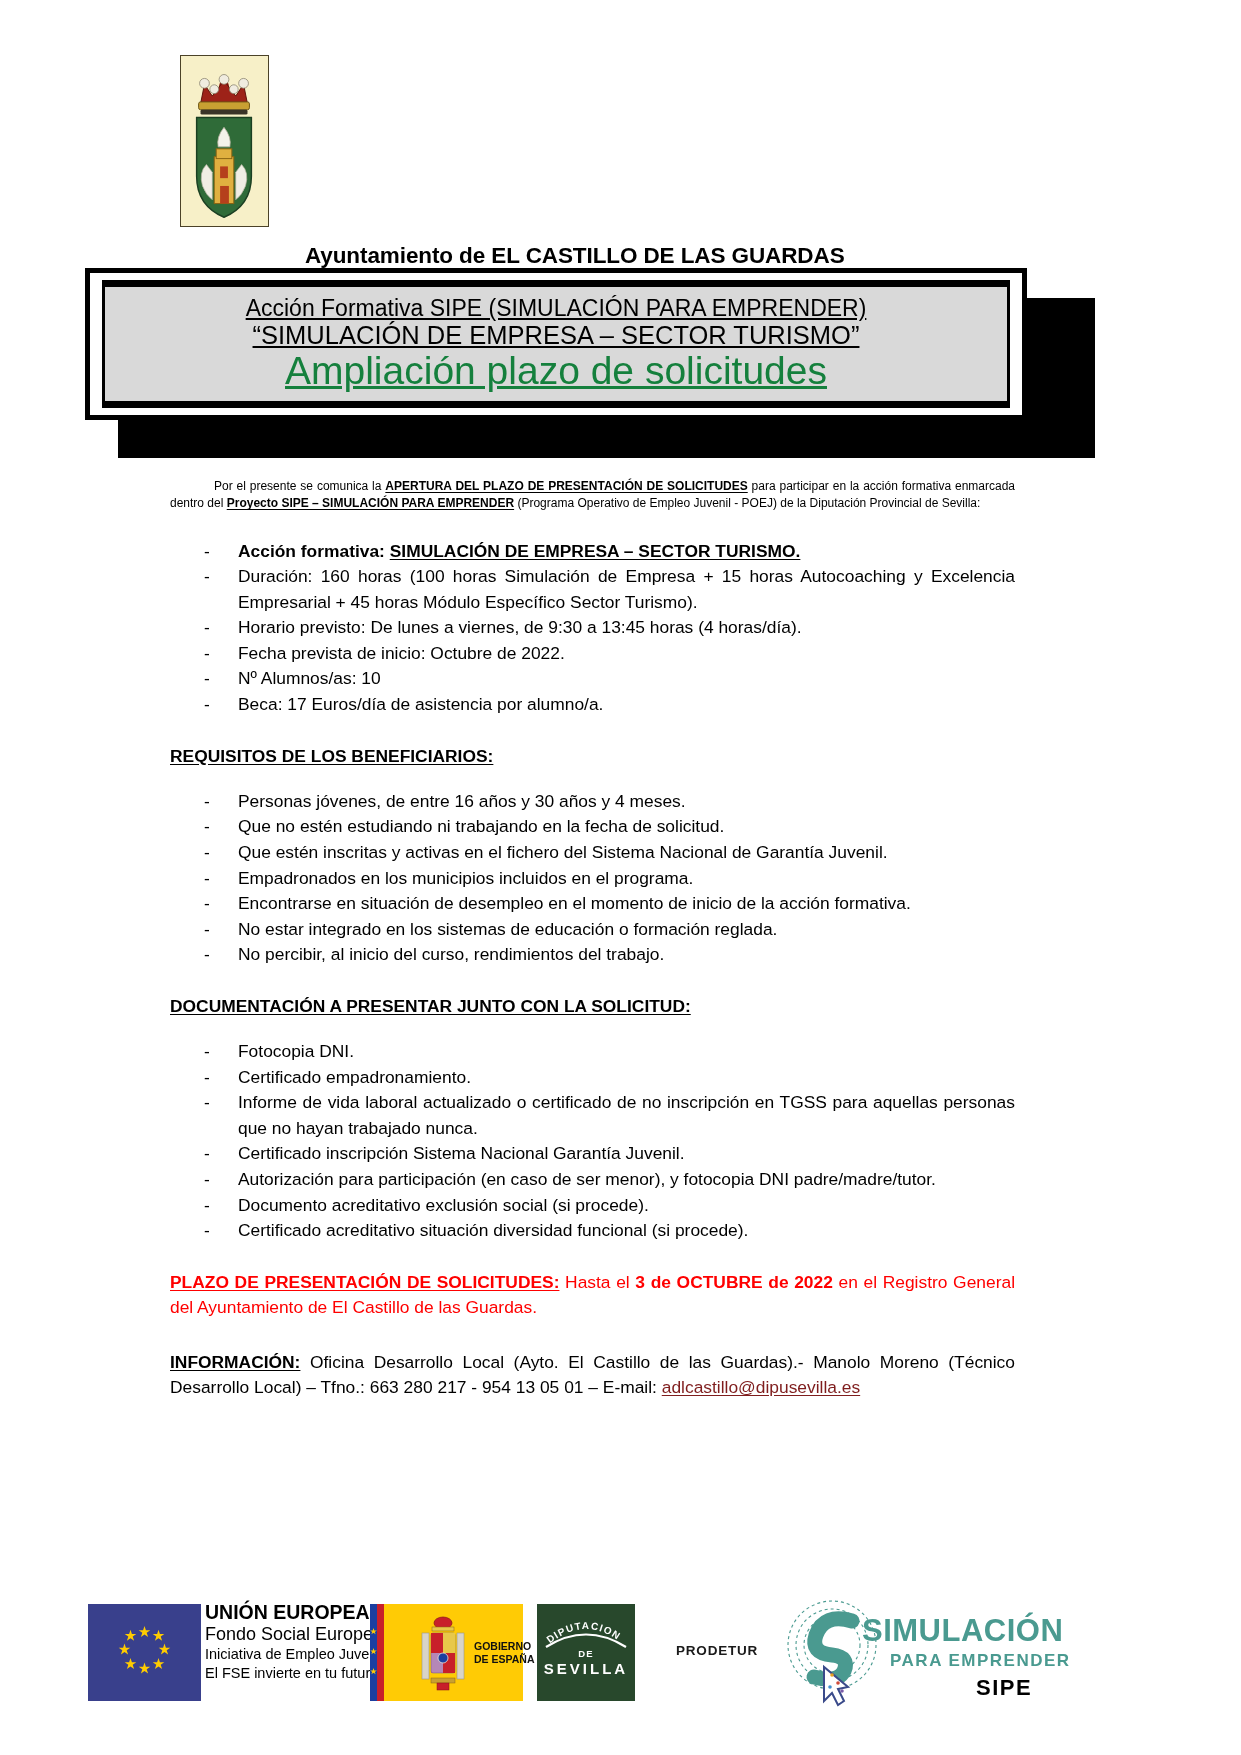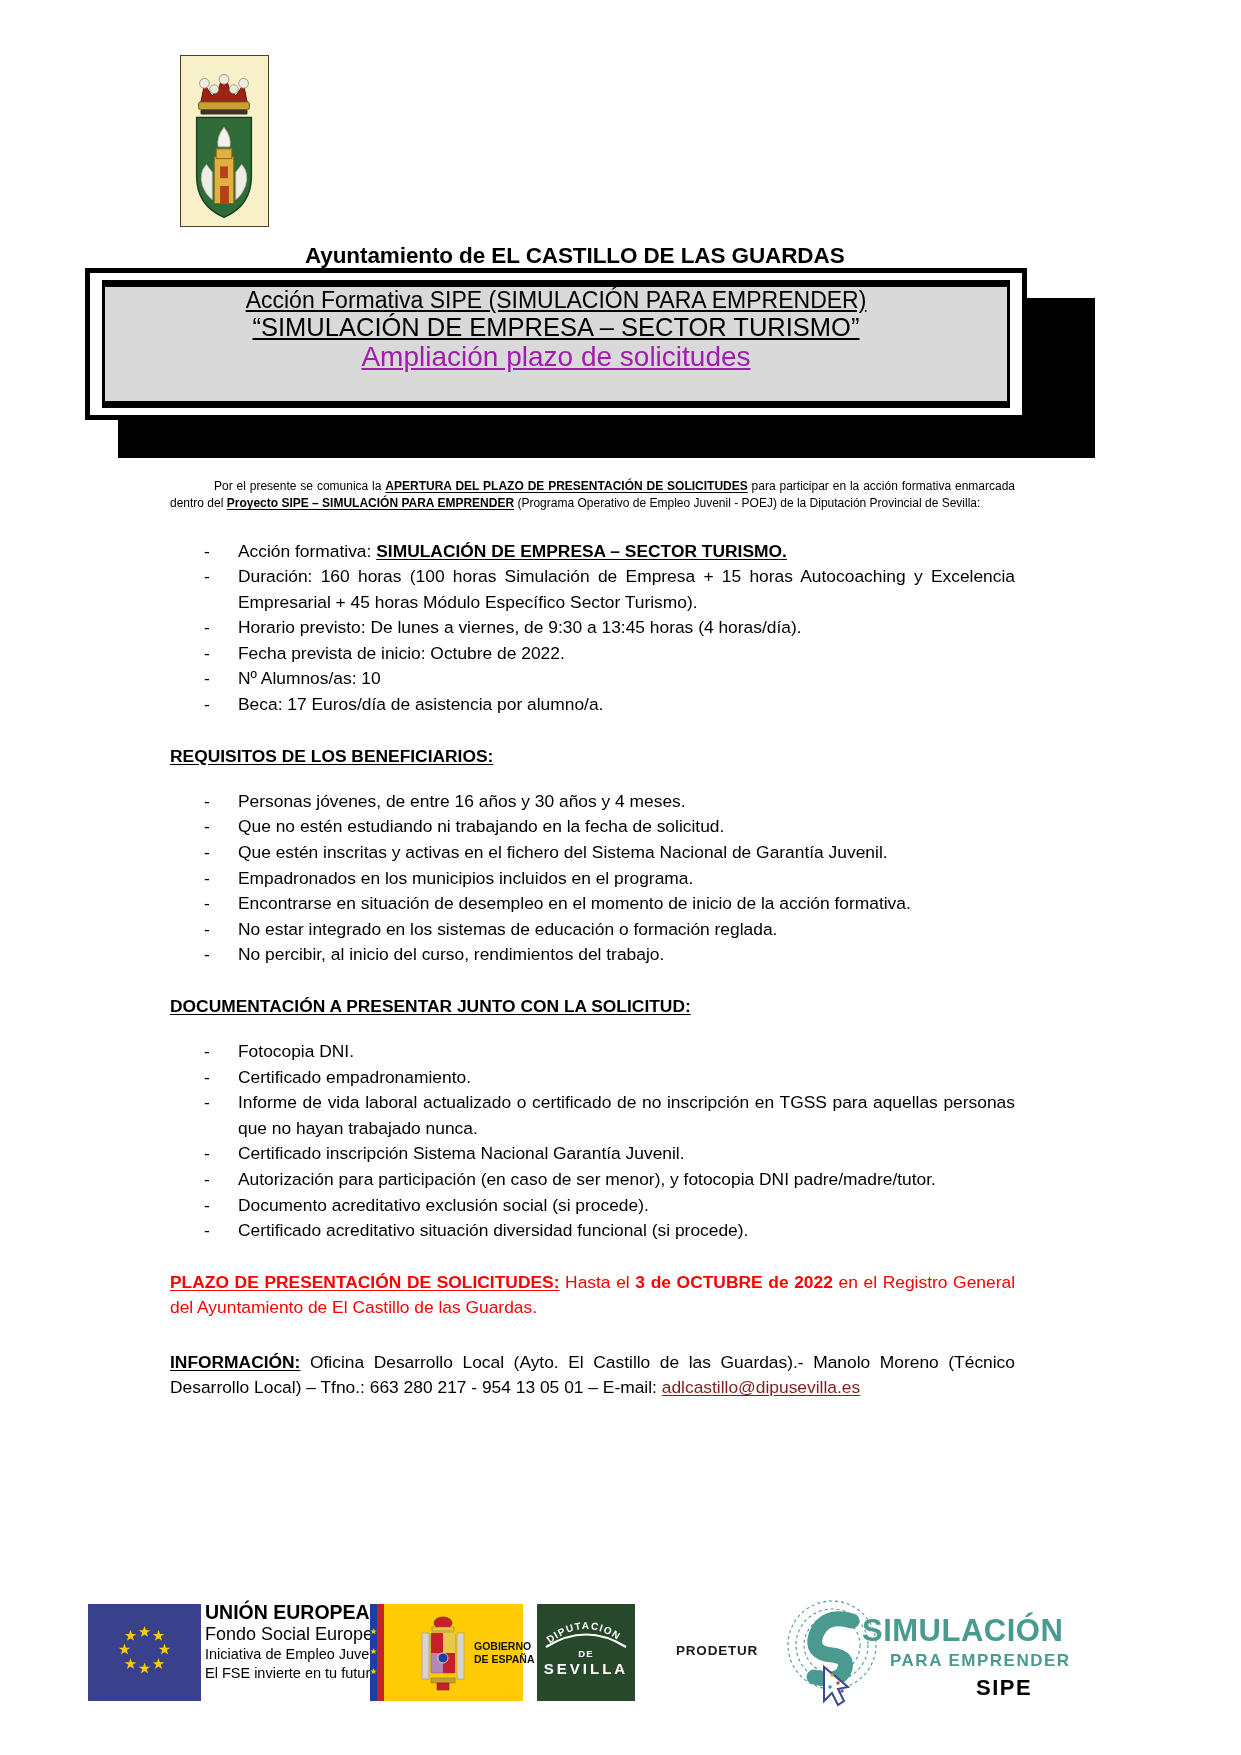--- a/index.html
+++ b/index.html
@@ -93,39 +93,40 @@
     height: 128px;
     background: #d9d9d9;
     border-top: 7px solid #000000;
     border-bottom: 7px solid #000000;
     border-left: 3px solid #000000;
     border-right: 3px solid #000000;
     box-sizing: border-box;
     display: flex;
     flex-direction: column;
     align-items: center;
+    justify-content: center;
   }
   .banner-line1 {
     font-size: 23px;
     line-height: 1.14;
     text-decoration: underline;
     text-underline-offset: 2px;
     white-space: nowrap;
   }
   .banner-line2 {
     font-size: 25.5px;
     line-height: 1.12;
     text-decoration: underline;
     text-underline-offset: 2px;
     white-space: nowrap;
   }
   .banner-line3 {
-    font-size: 28px;
+    font-size: 39px;
     line-height: 1.1;
-    color: #a21caf;
+    color: #15803d;
     text-decoration: underline;
     text-underline-offset: 2px;
     white-space: nowrap;
   }
 
   
   .body-area {
     position: absolute;
     left: 170px;
     top: 478px;
@@ -157,21 +158,21 @@
     padding-left: 68px;
     margin: 0;
   }
   ul.dash-list li::before {
     content: "-";
     position: absolute;
     left: 34px;
     top: 0;
   }
   .li-strong {
-    font-weight: normal;
+    font-weight: bold;
   }
   .li-strong-u {
     font-weight: bold;
     text-decoration: underline;
     text-underline-offset: 2px;
   }
 
   h2.section-head {
     margin: 0;
     font-size: 17.4px;

